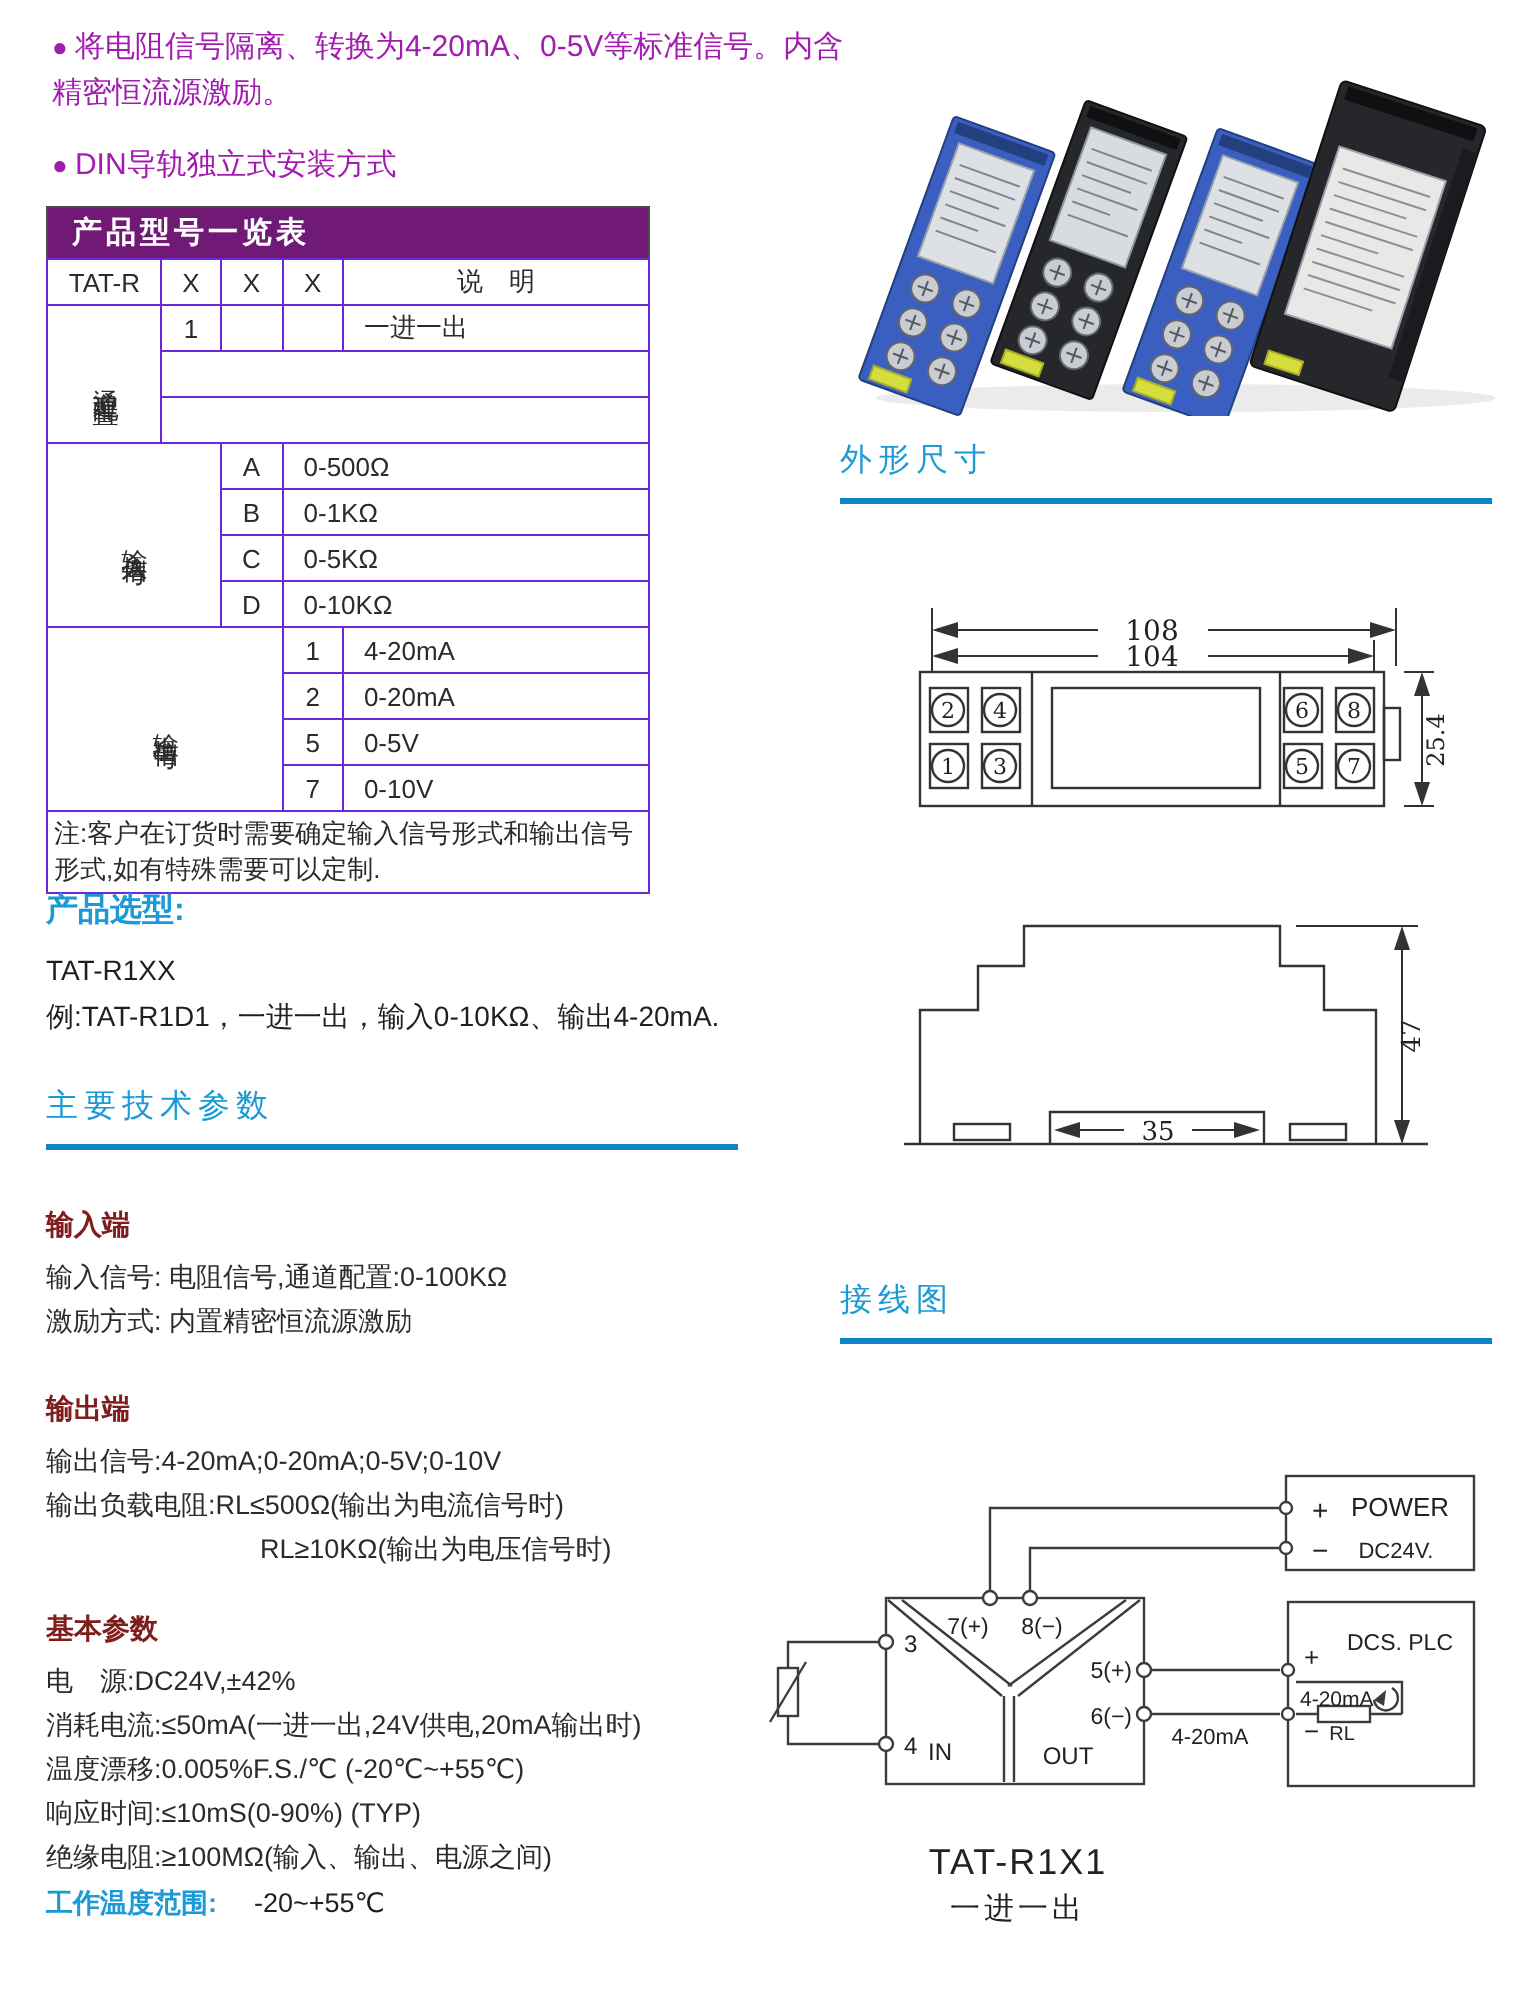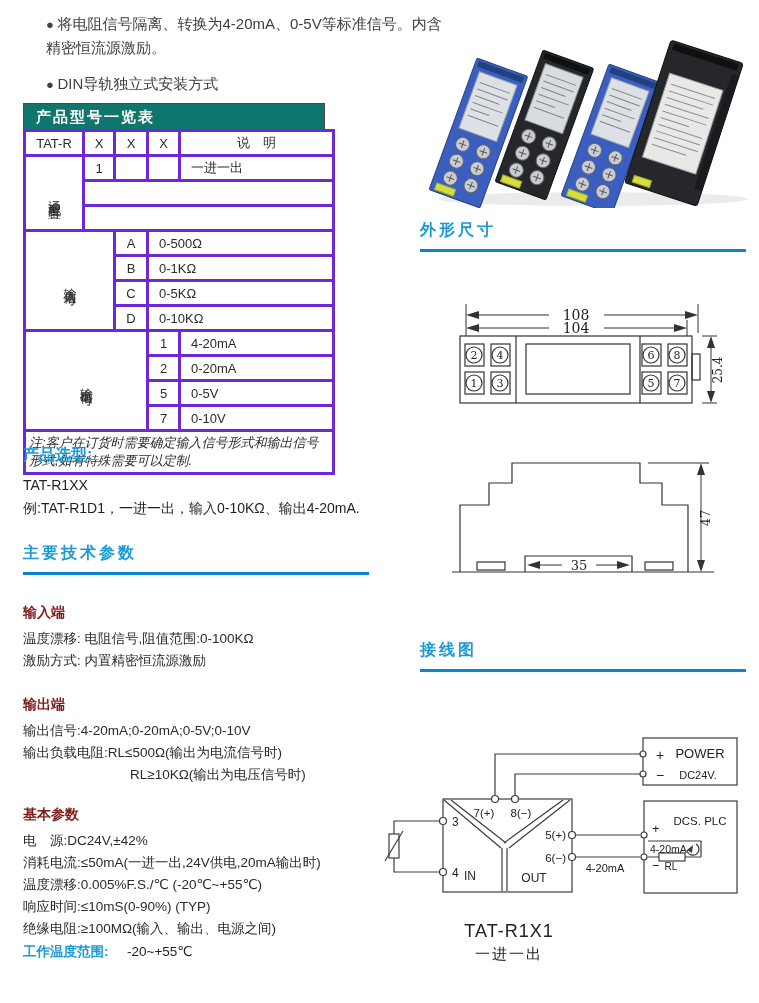--- a/index.html
+++ b/index.html
@@ -4,52 +4,52 @@
 <style>
   html,body{margin:0;padding:0;}
   body{
     width:759px;height:1003px;position:relative;background:#ffffff;
     font-family:"Liberation Sans","DejaVu Sans",sans-serif;
     color:#2b2b2b;overflow:hidden;
   }
   .abs{position:absolute;}
 
   
-  #intro{left:26px;top:12px;width:402px;font-size:15px;line-height:23px;color:#404040;margin-left:20px;}
+  #intro{left:26px;top:12px;width:402px;font-size:15px;line-height:23px;color:#a21caf;}
   .bullet{margin:0 0 13px 0;}
   .bullet::before{content:"● ";font-size:13px;}
 
   
   #model-block{left:23px;top:103px;width:302px;}
   .tbl-title{
-    background:#0f766e;color:#fff;font-weight:bold;font-size:15px;
+    background:#701a75;color:#fff;font-weight:bold;font-size:15px;
     letter-spacing:2px;height:26px;line-height:26px;padding-left:12px;
     box-sizing:border-box;border:1px solid #4a4a4a;border-bottom:none;
   }
   table.model{border-collapse:collapse;table-layout:fixed;width:302px;background:#fff;}
   table.model td,table.model th{
-    border:3px solid #6d28d9;font-size:13px;font-weight:normal;
+    border:1px solid #6d28d9;font-size:13px;font-weight:normal;
     text-align:center;padding:0;height:22px;overflow:hidden;margin-left:16px;
   }
   table.model .c1{width:56px;} table.model .c2{width:28px;}
   table.model .c3{width:30px;} table.model .c4{width:29px;}
   table.model .c5{width:151px;}
   table.model td.desc{text-align:left;padding-left:10px;}
   table.model .hdr{font-size:13px;}
   .vlabel{writing-mode:vertical-lr;text-orientation:upright;letter-spacing:2px;font-size:13px;display:inline-block;}
-  td.note-cell{font-size:10.3px;text-align:left !important;padding:2px 3px !important;height:18px;font-style:italic;}
+  td.note-cell{font-size:10.3px;text-align:left !important;padding:2px 3px !important;height:18px;}
 
   
   #selection{left:23px;top:445px;width:400px;}
   .blue-head{color:#1b9ad6;font-weight:bold;font-size:16px;}
   #selection .line{font-size:14px;line-height:23px;color:#1f1f1f;}
   #selection .blue-head{margin-bottom:8px;}
 
   
-  .rule-head{font-size:16px;font-weight:bold;color:#1b9ad6;letter-spacing:3px;
+  .rule-head{font-size:16px;font-weight:normal;color:#1b9ad6;letter-spacing:3px;
     border-bottom:3px solid #0d83cb;padding-bottom:8px;}
   #tech-head{left:23px;top:543px;width:346px;}
   #dim-head{left:420px;top:220px;width:326px;}
   #wire-head{left:420px;top:640px;width:326px;}
 
   
   #params{left:23px;top:601px;width:400px;font-size:13.5px;line-height:22px;}
   .sub-head{color:#7f1d1d;font-weight:bold;font-size:14px;margin-bottom:5px;}
   .gap-out{margin-top:21px;}
   .gap-basic{margin-top:17px;}
@@ -137,21 +137,21 @@
 <div id="selection" class="abs">
   <div class="blue-head">产品选型:</div>
   <div class="line">TAT-R1XX</div>
   <div class="line">例:TAT-R1D1，一进一出，输入0-10KΩ、输出4-20mA.</div>
 </div>
 
 <div id="tech-head" class="abs rule-head">主要技术参数</div>
 
 <div id="params" class="abs">
   <div class="sub-head">输入端</div>
-  <div>温度漂移: 电阻信号,阻值范围:0-100KΩ</div>
+  <div>输入信号: 电阻信号,通道配置:0-100KΩ</div>
   <div>激励方式: 内置精密恒流源激励</div>
 
   <div class="sub-head gap-out">输出端</div>
   <div>输出信号:4-20mA;0-20mA;0-5V;0-10V</div>
   <div>输出负载电阻:RL≤500Ω(输出为电流信号时)</div>
   <div class="indent">RL≥10KΩ(输出为电压信号时)</div>
 
   <div class="sub-head gap-basic">基本参数</div>
   <div>电　源:DC24V,±42%</div>
   <div>消耗电流:≤50mA(一进一出,24V供电,20mA输出时)</div>

